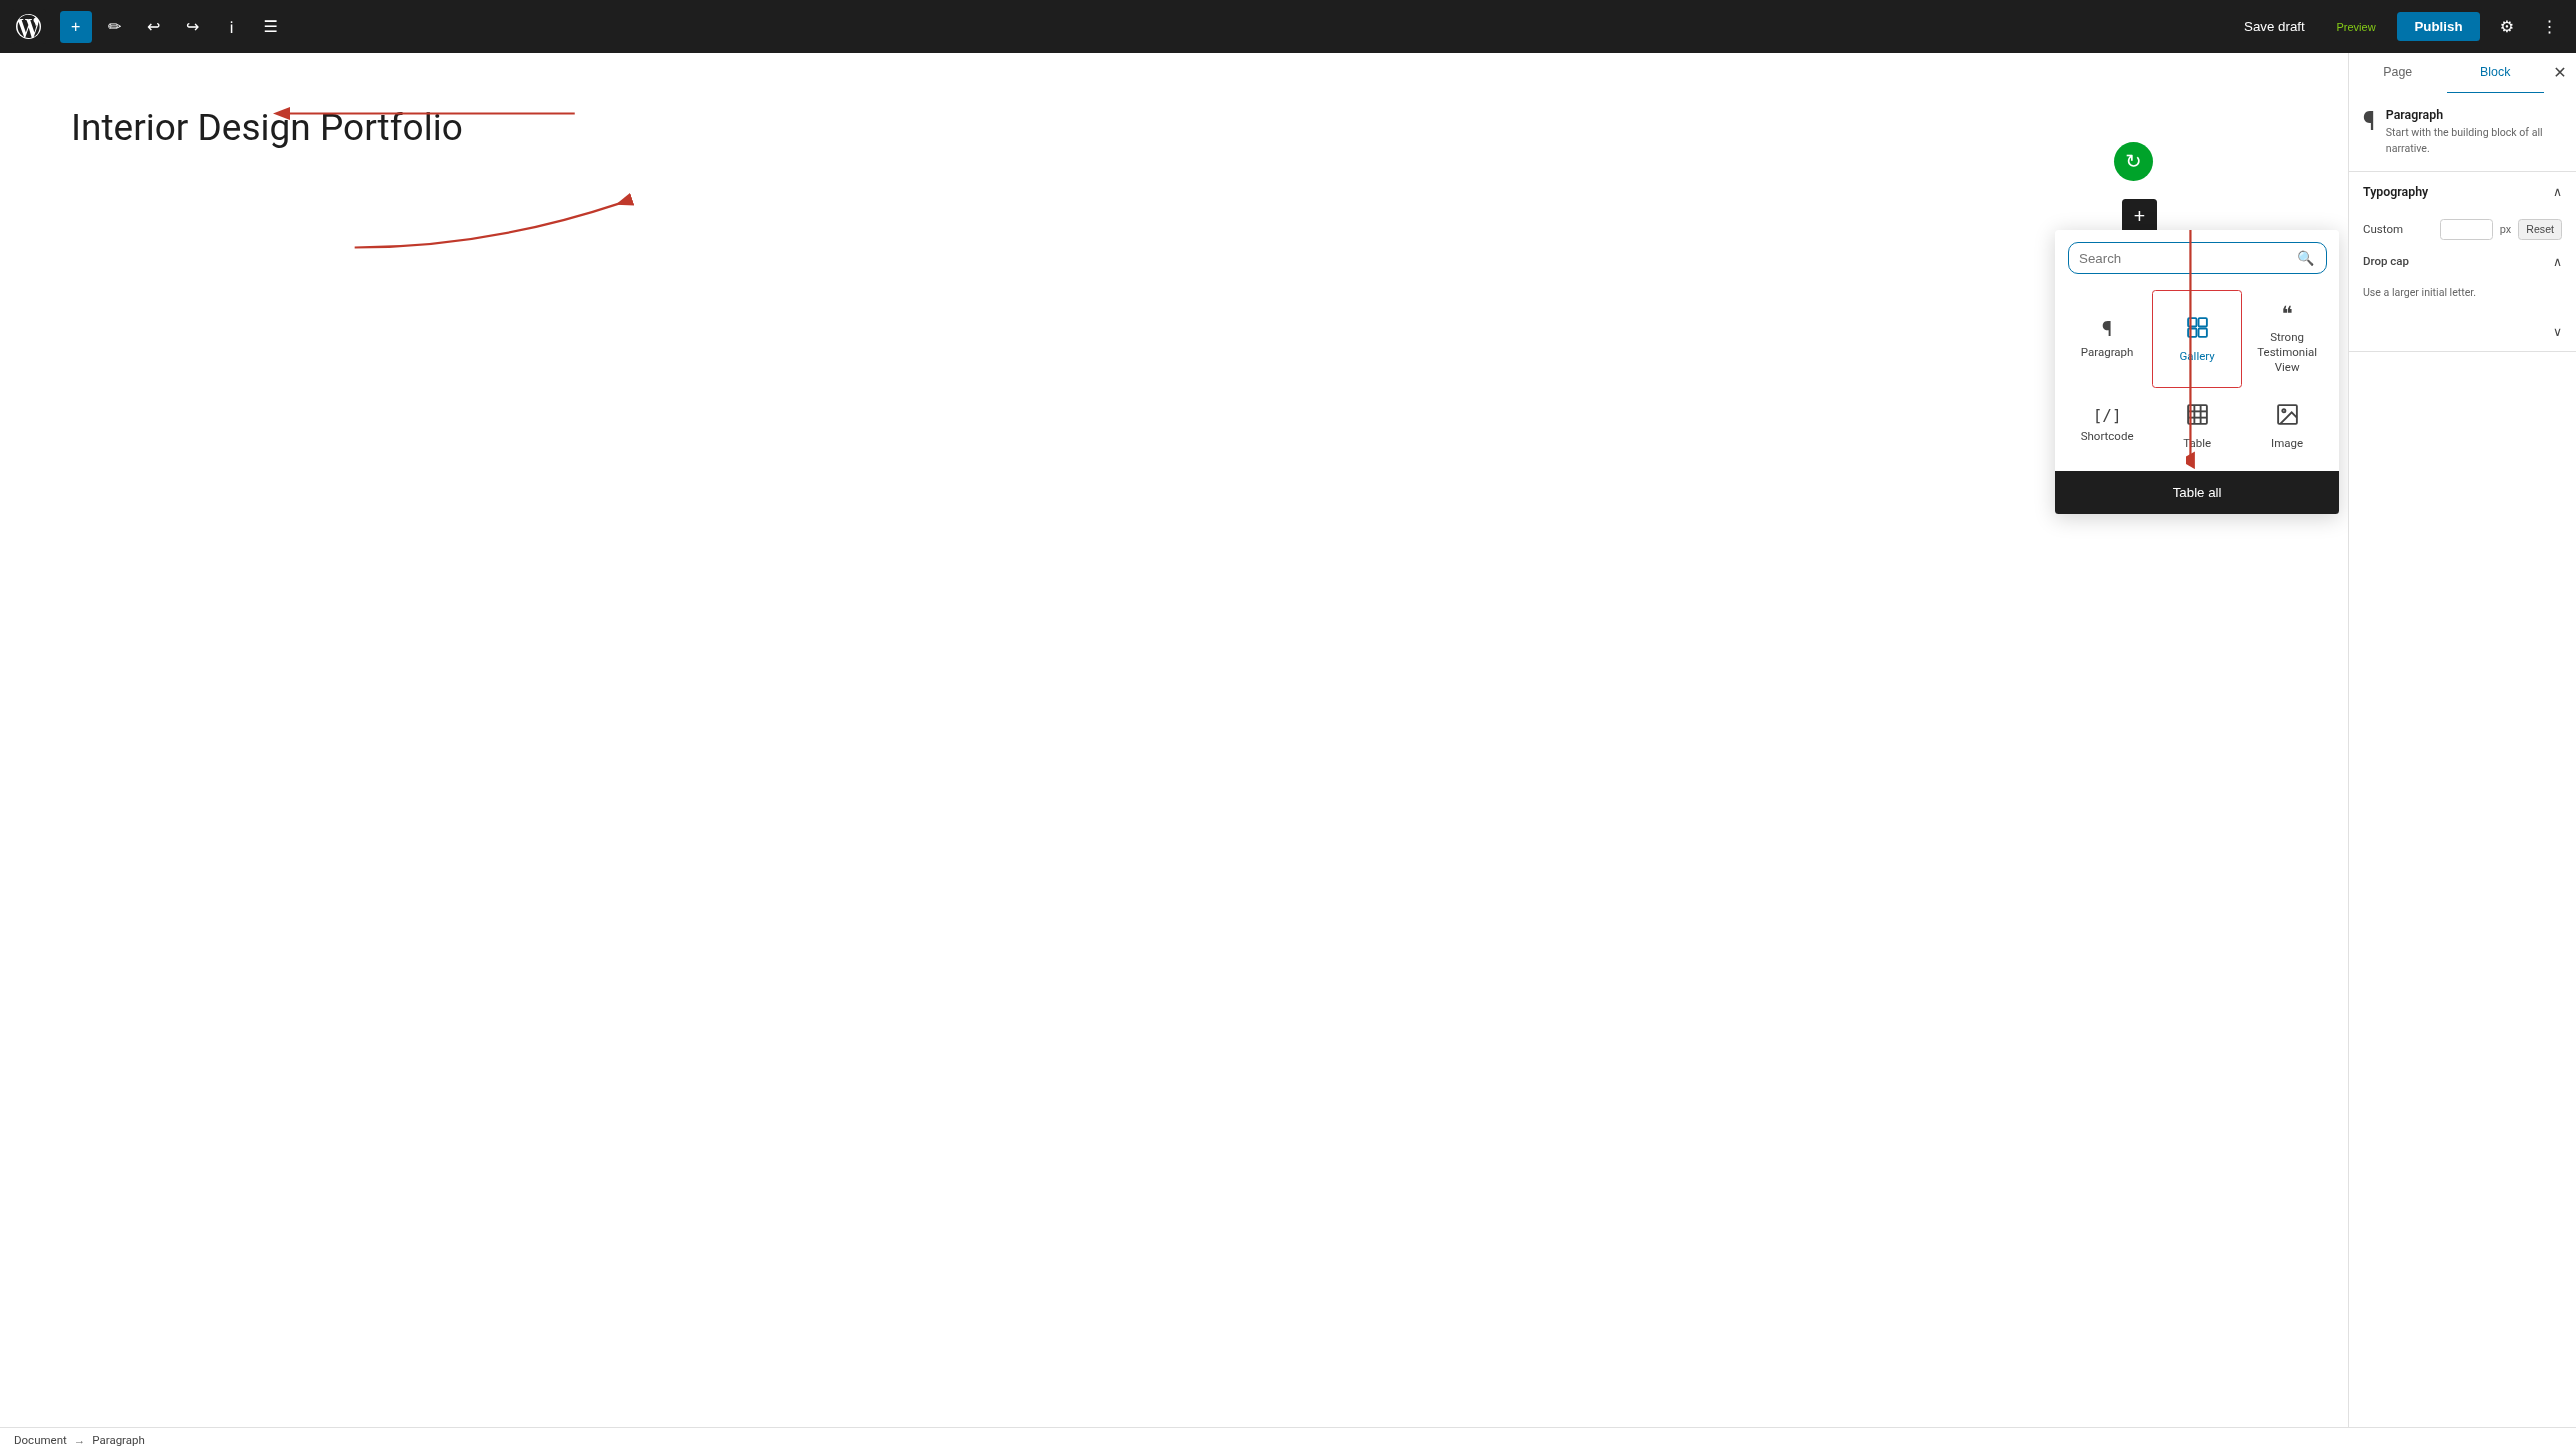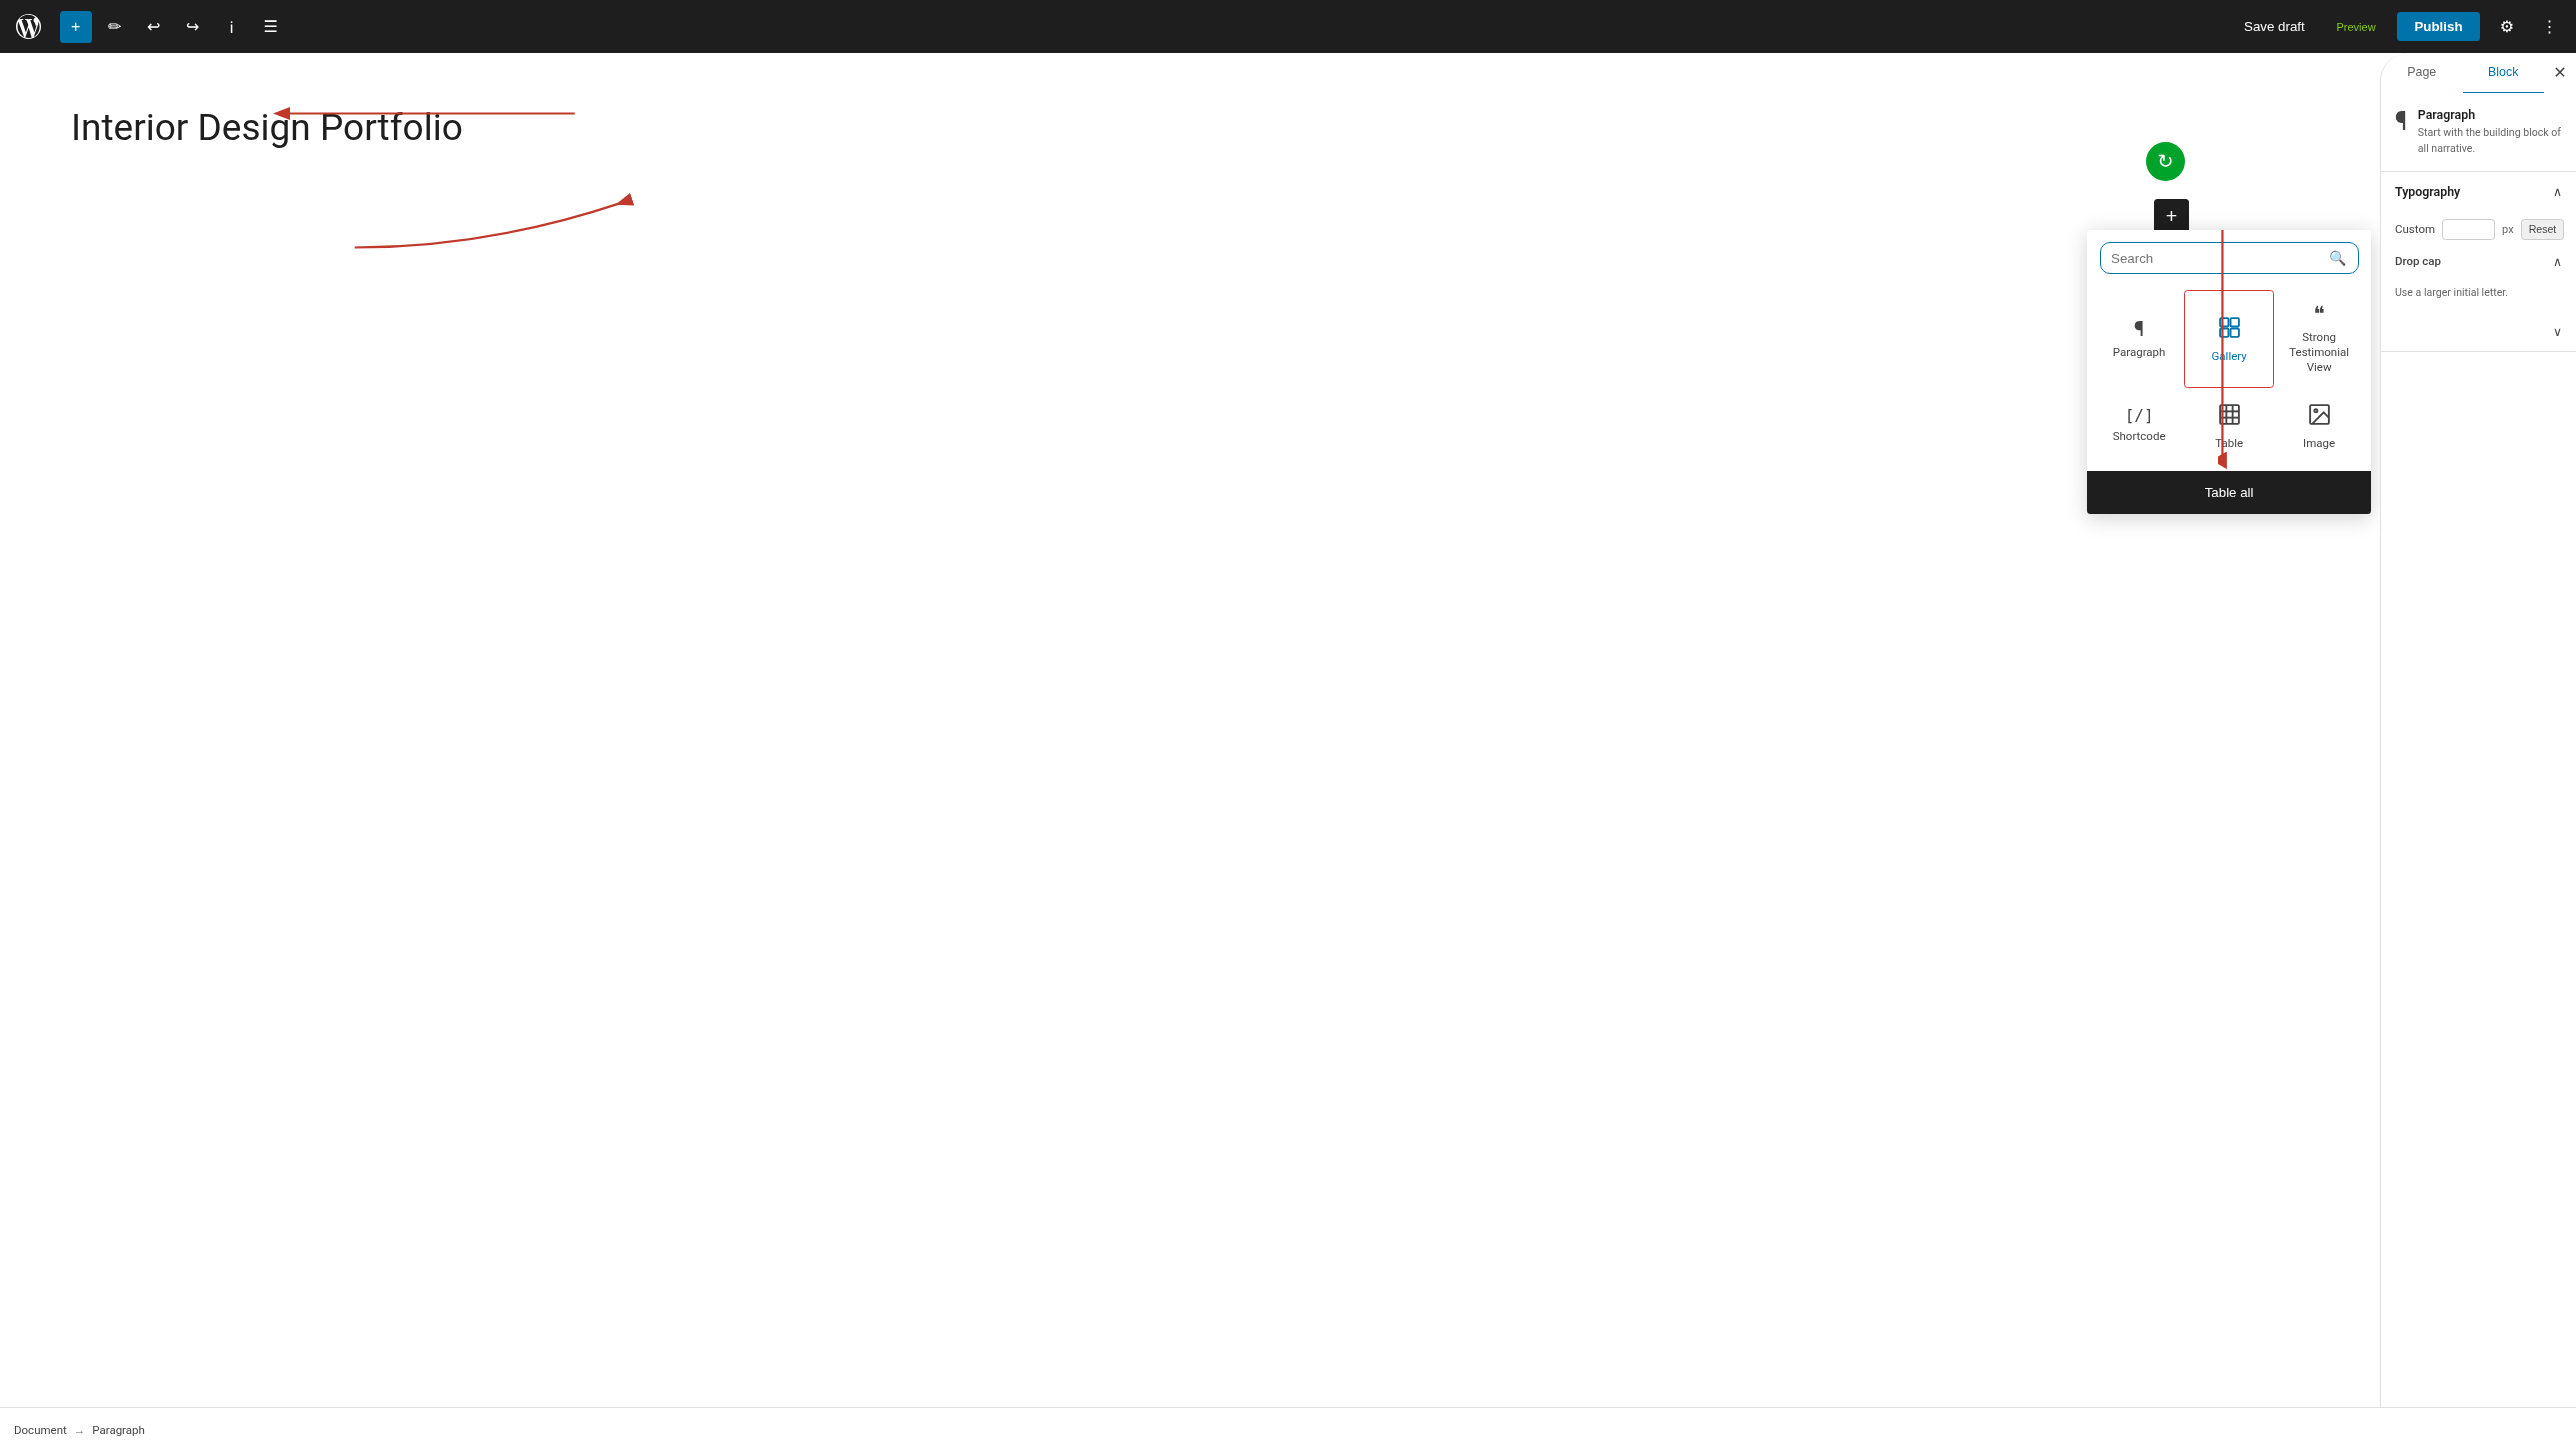--- a/index.html
+++ b/index.html
@@ -217,27 +217,26 @@
       color: #fff;
       border: none;
       padding: 14px;
       font-size: 13.3px;
       cursor: pointer;
       text-align: center;
     }
 
     
     .right-sidebar {
-      width: 196px;
+      width: 228px;
       background: #fff;
       border-left: 0.9px solid #e0e0e0;
       display: flex;
       flex-direction: column;
       overflow-y: auto;
-      border-radius: 28px;
     }
     .sidebar-tab {
       flex: 1;
       padding: 12.4px 0;
       text-align: center;
       font-size: 12.4px;
       color: #666;
       cursor: pointer;
       border: none;
       background: transparent;
@@ -351,21 +350,21 @@
       line-height: 1.5;
       padding: 3.5px 14px 10.6px;
     }
 
     
     .status-bar {
       position: fixed;
       bottom: 0;
       left: 0;
       right: 0;
-      height: 44px;
+      height: 24px;
       background: #fff;
       border-top: 0.9px solid #e0e0e0;
       display: flex;
       align-items: center;
       padding: 0 14px;
       font-size: 11.5px;
       color: #444;
       gap: 7px;
     }
     .status-arrow { color: #666; }

